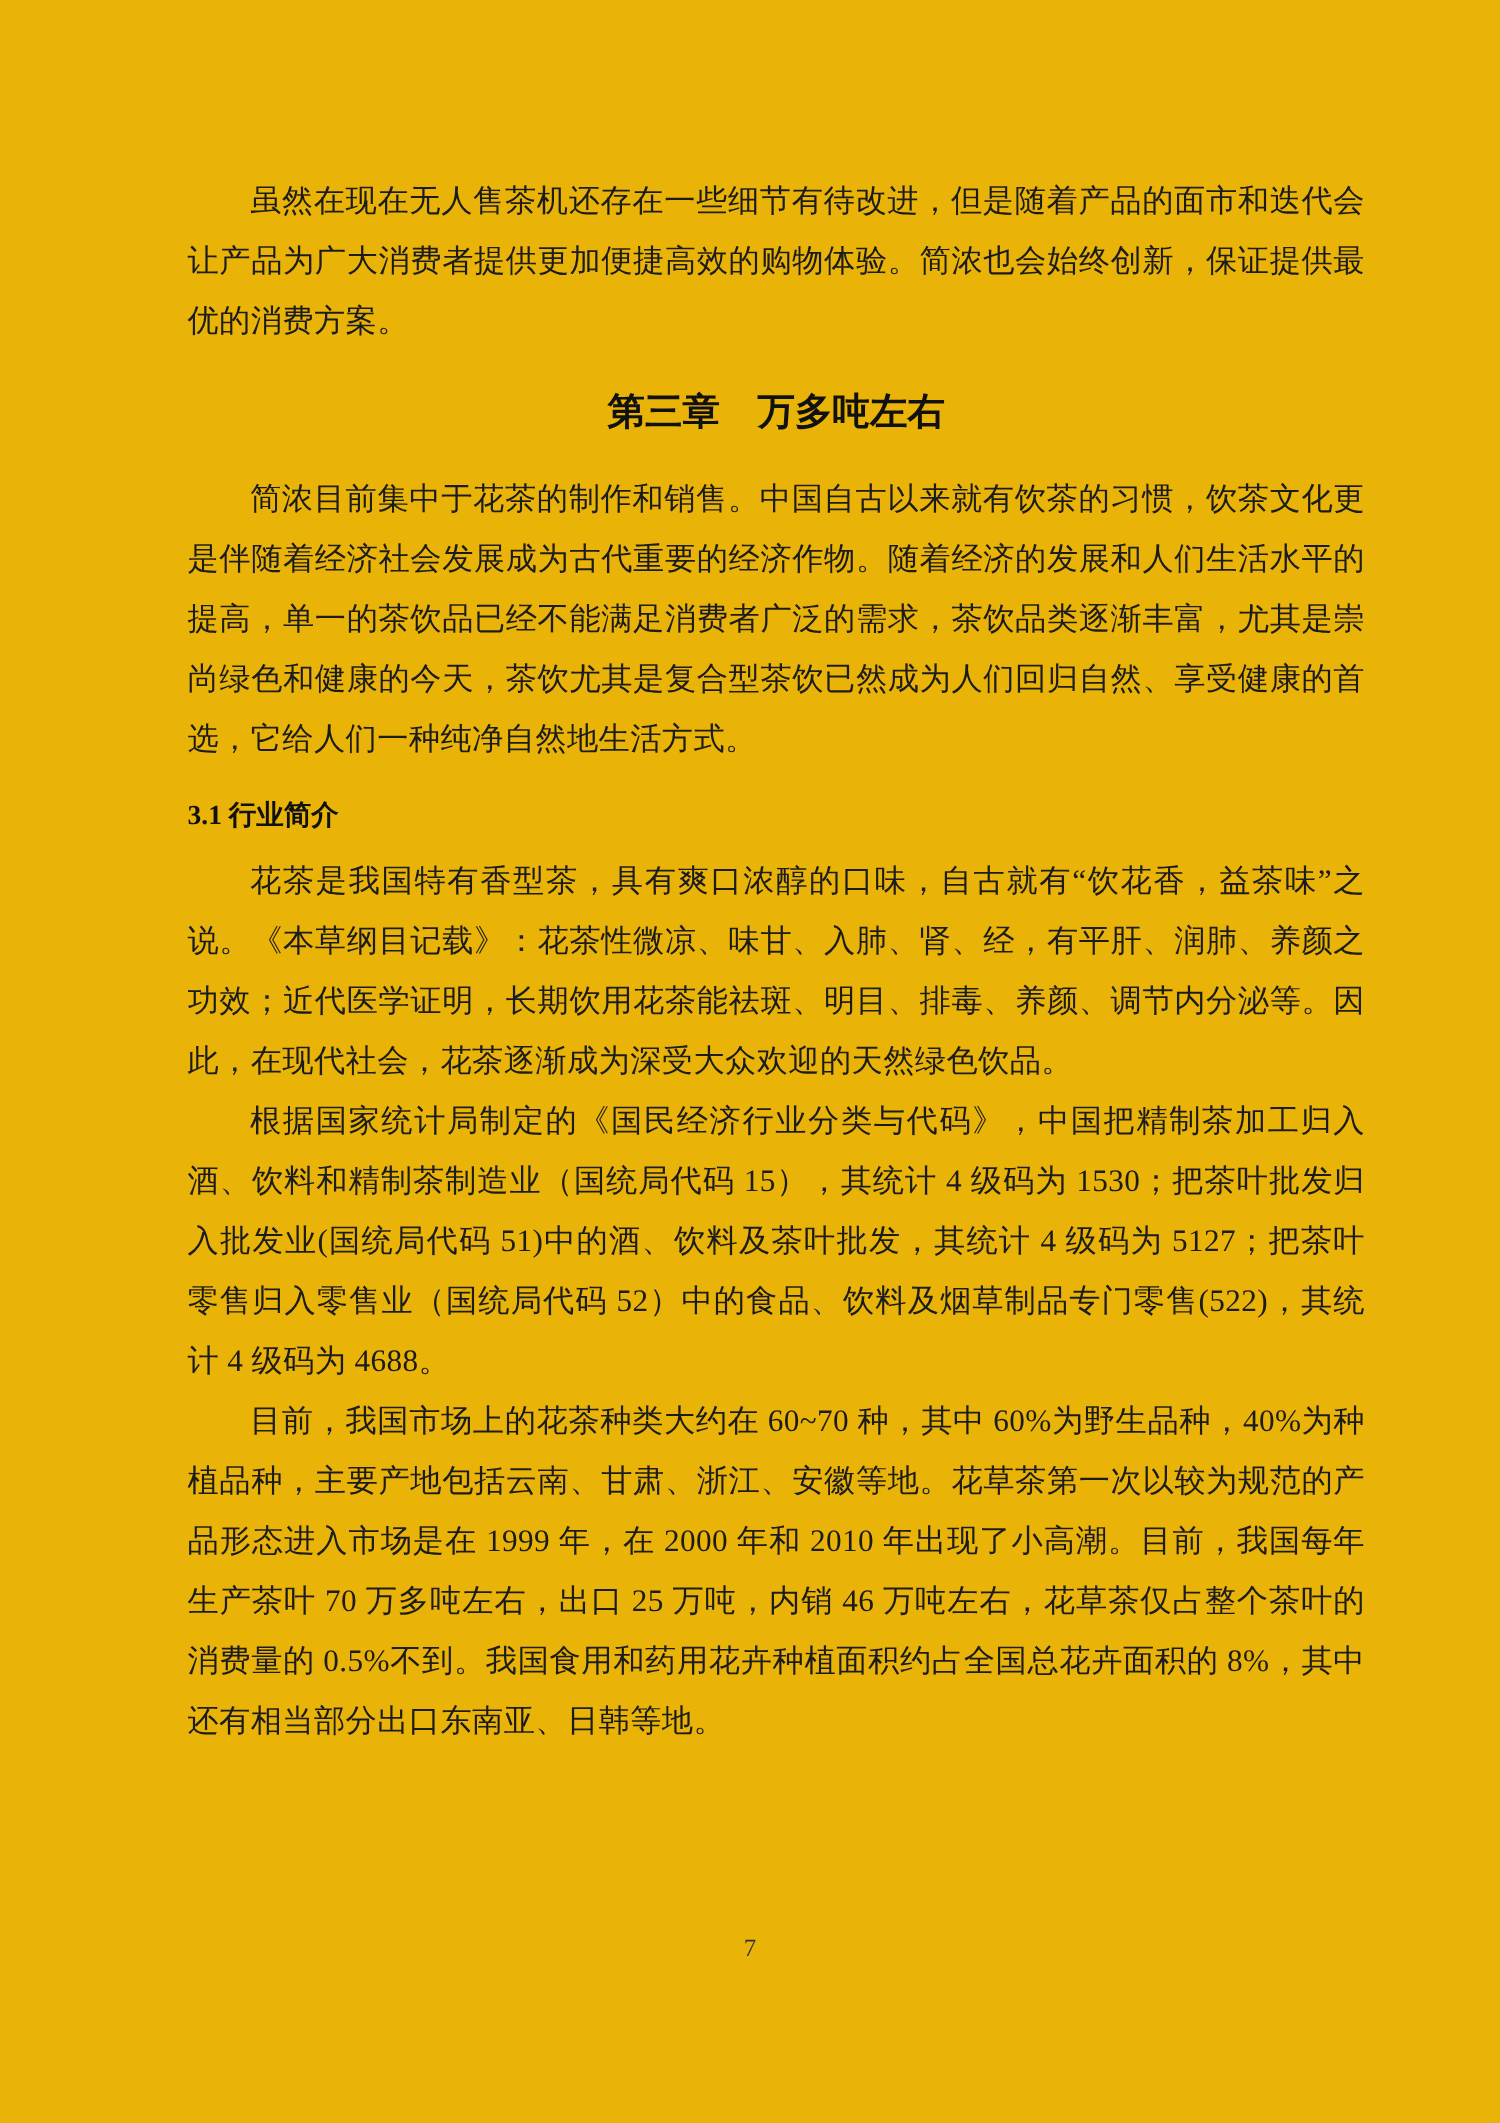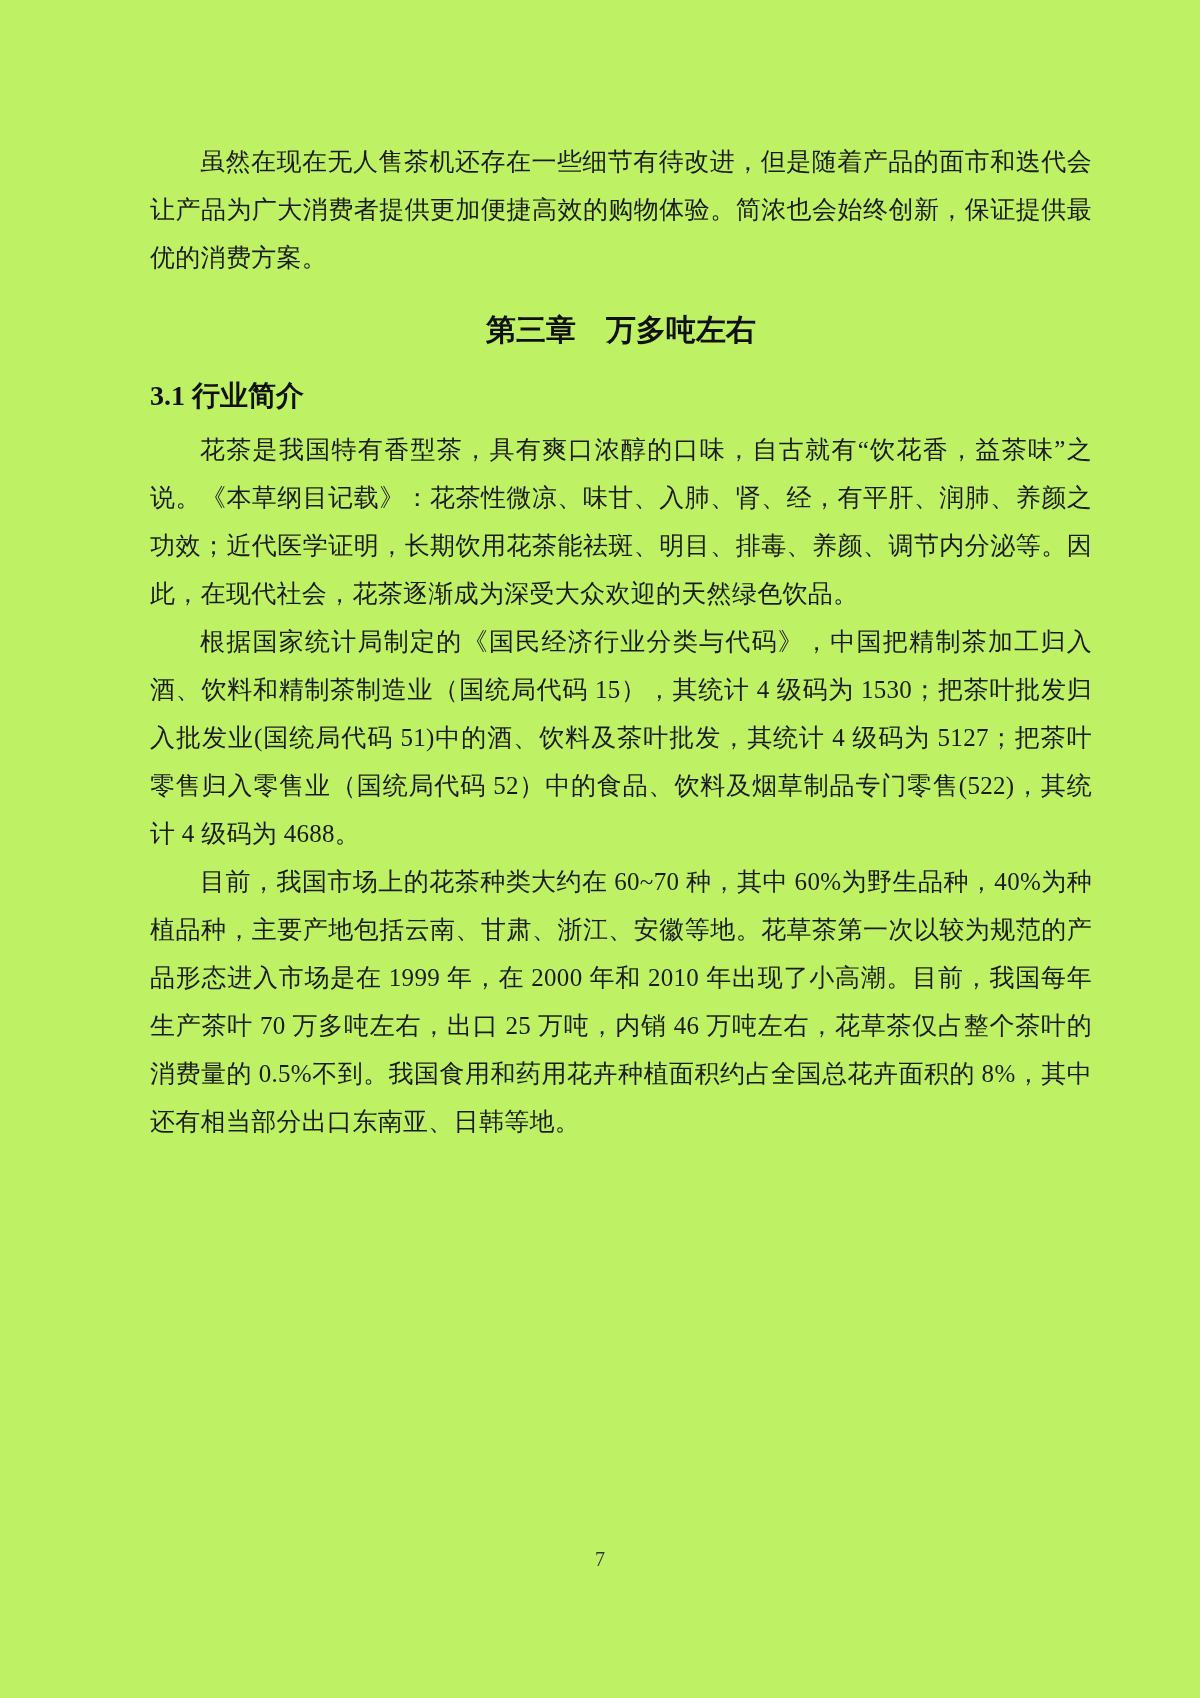--- a/index.html
+++ b/index.html
@@ -4,21 +4,21 @@
 <style>
   html, body {
     margin: 0;
     padding: 0;
     background: #ffffff;
   }
   .page {
     position: relative;
     width: 1200px;
     height: 1698px;
-    background: #bef264;
+    background: #eab308;
     color: #1c1c1c;
     font-family: "Liberation Serif", "DejaVu Serif", serif;
     overflow: hidden;
     box-sizing: border-box;
     padding: 138px 108px 0 150px;
   }
   p.body {
     margin: 0;
     font-size: 25px;
     line-height: 48px;
@@ -32,21 +32,21 @@
     font-weight: 700;
     font-size: 30px;
     line-height: 44px;
     text-align: center;
     color: #111111;
   }
   h2.section {
     margin: 16px 0 10px 0;
     font-family: "Liberation Serif", "DejaVu Serif", serif;
     font-weight: 700;
-    font-size: 28px;
+    font-size: 22px;
     line-height: 40px;
     text-align: left;
     color: #111111;
   }
   .pageno {
     position: absolute;
     left: 0;
     right: 0;
     top: 1548px;
     text-align: center;
@@ -57,20 +57,21 @@
 </style>
 </head>
 <body>
 
 <div class="page">
 
   <p class="body">虽然在现在无人售茶机还存在一些细节有待改进，但是随着产品的面市和迭代会让产品为广大消费者提供更加便捷高效的购物体验。简浓也会始终创新，保证提供最优的消费方案。</p>
 
   <h1 class="chapter">第三章　万多吨左右</h1>
 
+  <p class="body">简浓目前集中于花茶的制作和销售。中国自古以来就有饮茶的习惯，饮茶文化更是伴随着经济社会发展成为古代重要的经济作物。随着经济的发展和人们生活水平的提高，单一的茶饮品已经不能满足消费者广泛的需求，茶饮品类逐渐丰富，尤其是崇尚绿色和健康的今天，茶饮尤其是复合型茶饮已然成为人们回归自然、享受健康的首选，它给人们一种纯净自然地生活方式。</p>
 
   <h2 class="section">3.1 行业简介</h2>
 
   <p class="body">花茶是我国特有香型茶，具有爽口浓醇的口味，自古就有“饮花香，益茶味”之说。《本草纲目记载》：花茶性微凉、味甘、入肺、肾、经，有平肝、润肺、养颜之功效；近代医学证明，长期饮用花茶能祛斑、明目、排毒、养颜、调节内分泌等。因此，在现代社会，花茶逐渐成为深受大众欢迎的天然绿色饮品。</p>
 
   <p class="body">根据国家统计局制定的《国民经济行业分类与代码》，中国把精制茶加工归入酒、饮料和精制茶制造业（国统局代码 15），其统计 4 级码为 1530；把茶叶批发归入批发业(国统局代码 51)中的酒、饮料及茶叶批发，其统计 4 级码为 5127；把茶叶零售归入零售业（国统局代码 52）中的食品、饮料及烟草制品专门零售(522)，其统计 4 级码为 4688。</p>
 
   <p class="body">目前，我国市场上的花茶种类大约在 60~70 种，其中 60%为野生品种，40%为种植品种，主要产地包括云南、甘肃、浙江、安徽等地。花草茶第一次以较为规范的产品形态进入市场是在 1999 年，在 2000 年和 2010 年出现了小高潮。目前，我国每年生产茶叶 70 万多吨左右，出口 25 万吨，内销 46 万吨左右，花草茶仅占整个茶叶的消费量的 0.5%不到。我国食用和药用花卉种植面积约占全国总花卉面积的 8%，其中还有相当部分出口东南亚、日韩等地。</p>
 
 

